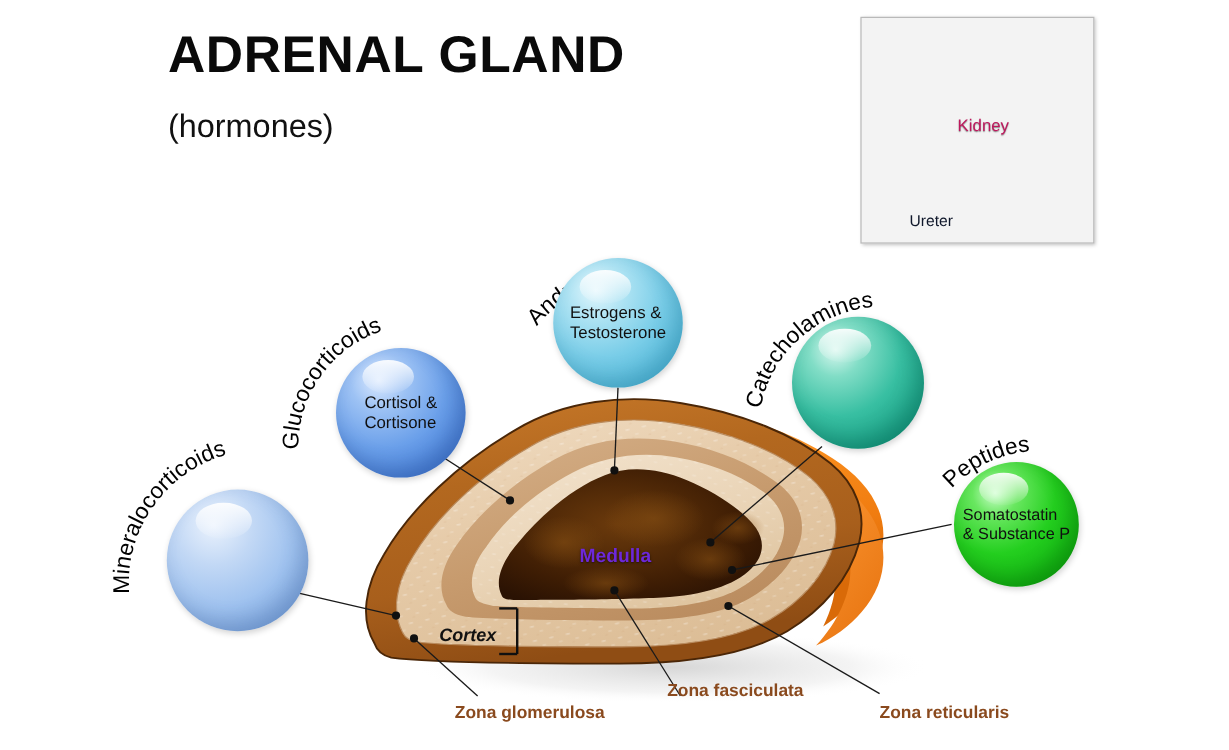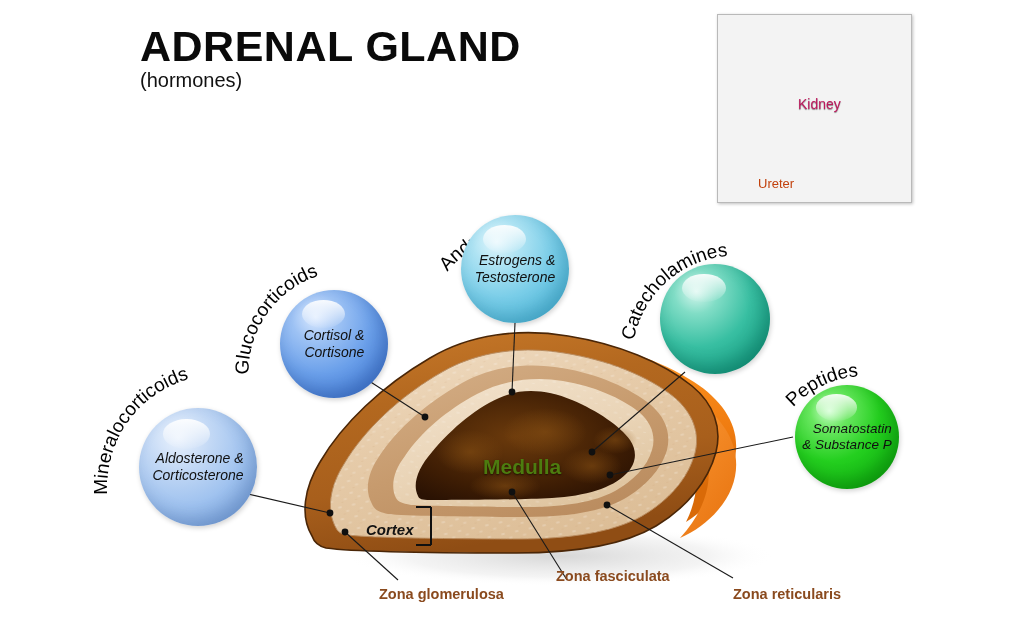--- a/index.html
+++ b/index.html
@@ -12,47 +12,46 @@
   #stage{position:absolute;left:0;top:0;width:1024px;height:625px;}
   #stage svg{position:absolute;left:0;top:0;width:1024px;height:625px;}
 
   
   .title-block{position:absolute;left:140px;top:24px;}
   .title-main{
     font-size:43px;font-weight:bold;color:#0a0a0a;letter-spacing:0.5px;
     line-height:1.05;white-space:nowrap;
   }
   .title-sub{
-    font-size:20px;font-weight:normal;color:#111111;margin-top:0;
+    font-size:27px;font-weight:normal;color:#111111;margin-top:21px;
     white-space:nowrap;
   }
 
   
   .inset{
     position:absolute;left:717px;top:14px;width:193px;height:187px;
     background:#f3f3f3;border:1px solid #b9b9b9;
     box-shadow:1px 1px 3px rgba(0,0,0,0.25);
     overflow:hidden;
   }
   .kidney-word{
     left:798px;top:96px;position:absolute;color:#be185d;font-size:14px;
     text-shadow:0 1px 1px rgba(0,0,0,0.45);white-space:nowrap;
   }
   .ureter-word{
-    left:758px;top:176px;position:absolute;color:#c2410c;font-size:13px;
+    left:758px;top:176px;position:absolute;color:#0f172a;font-size:13px;
     white-space:nowrap;
   }
 
   
   .bubble{
     position:absolute;border-radius:50%;
     display:flex;align-items:center;justify-content:center;
-    text-align:right;line-height:1.18;
+    text-align:left;line-height:1.18;
     color:#101010;
-    font-style:italic;
   }
   .bubble .btxt{padding:0 6px;display:block;}
 
   .b-mineral{left:139px;top:408px;width:118px;height:118px;font-size:14px;
     background:radial-gradient(circle at 33% 25%, #eaf2fd 0%, #c2d8f5 28%, #9fc2ef 58%, #7fa9e2 82%, #6f99d4 100%);
     box-shadow:inset -6px -8px 16px rgba(40,70,120,0.22), 1px 2px 5px rgba(0,0,0,0.18);}
   .b-gluco{left:280px;top:290px;width:108px;height:108px;font-size:14px;
     background:radial-gradient(circle at 33% 25%, #dceaff 0%, #9dc2f4 22%, #6ba0ea 52%, #4b84dd 80%, #3d72cd 100%);
     box-shadow:inset -6px -8px 16px rgba(20,50,110,0.28), 1px 2px 5px rgba(0,0,0,0.18);}
   .b-andro{left:461px;top:215px;width:108px;height:108px;font-size:14px;
@@ -67,21 +66,21 @@
 
   .bubble-gloss{
     position:absolute;left:20%;top:9%;width:40%;height:26%;
     border-radius:50%;
     background:linear-gradient(to bottom, rgba(255,255,255,0.92), rgba(255,255,255,0.05));
     pointer-events:none;
   }
 
   
   .medulla-word{
-    position:absolute;left:483px;top:455px;color:#4d7c0f;font-size:21px;
+    position:absolute;left:483px;top:455px;color:#6d28d9;font-size:16px;
     font-weight:bold;text-shadow:0 1px 2px rgba(0,0,0,0.6);white-space:nowrap;
   }
   .cortex-word{
     position:absolute;left:366px;top:521px;color:#111111;font-size:15px;
     font-weight:bold;white-space:nowrap;font-style:italic;
   }
 
   
   .zone-label{
     position:absolute;color:#8a4a1e;font-size:14.5px;font-weight:bold;
@@ -396,24 +395,20 @@
 
   <div class="medulla-word">Medulla</div>
   <div class="cortex-word">Cortex</div>
 
   <div class="zone-label z-glom">Zona glomerulosa</div>
   <div class="zone-label z-fasc">Zona fasciculata</div>
   <div class="zone-label z-ret">Zona reticularis</div>
 
   <div class="bubble b-mineral">
     <span class="bubble-gloss"></span>
-    <span class="btxt">
-      <span>Aldosterone &amp;</span><br>
-      <span>Corticosterone</span>
-    </span>
   </div>
 
   <div class="bubble b-gluco">
     <span class="bubble-gloss"></span>
     <span class="btxt">
       <span>Cortisol &amp;</span><br>
       <span>Cortisone</span>
     </span>
   </div>
 

